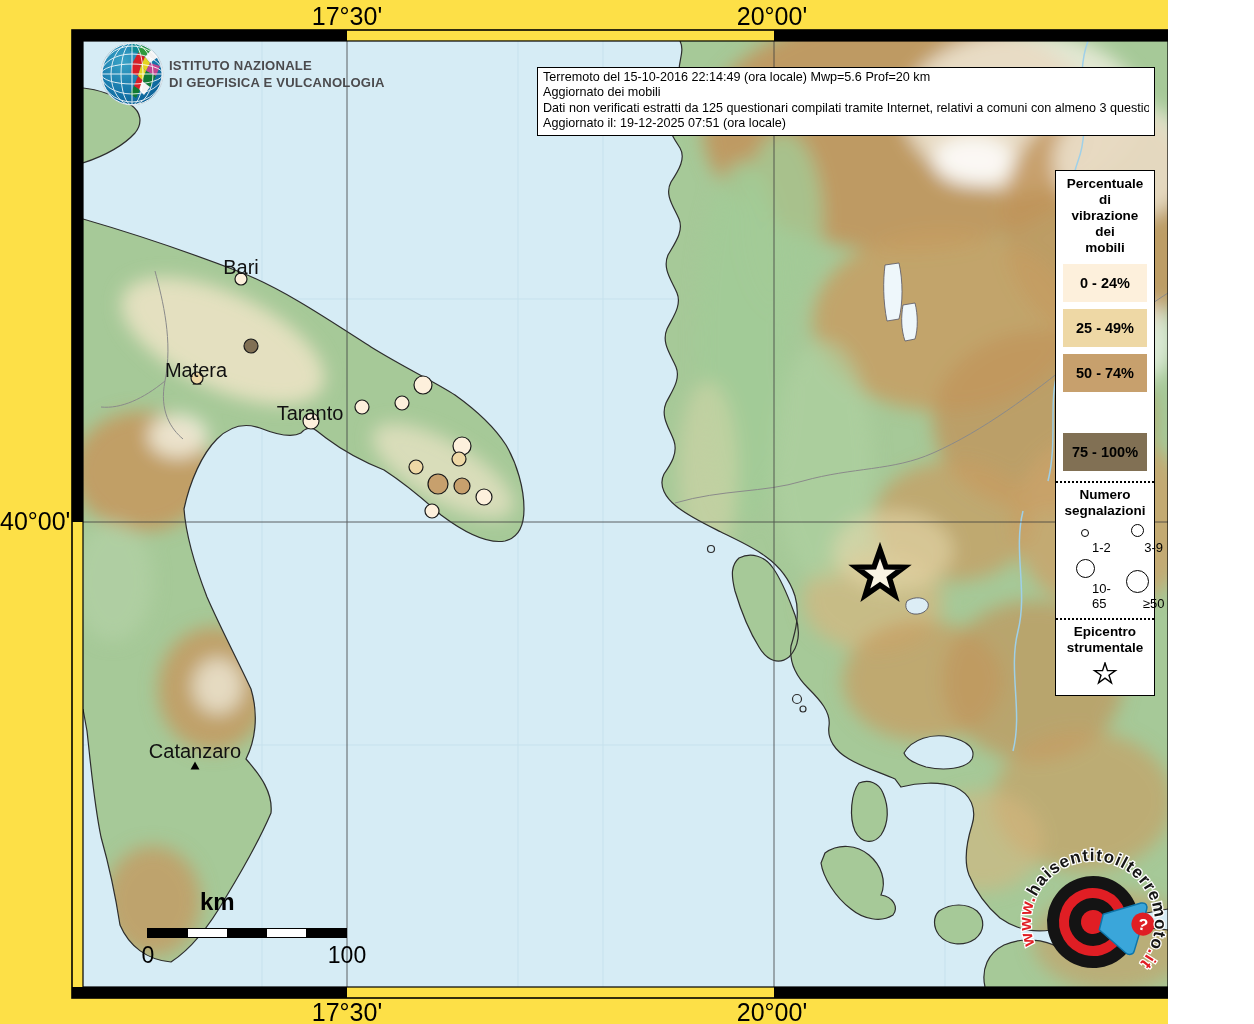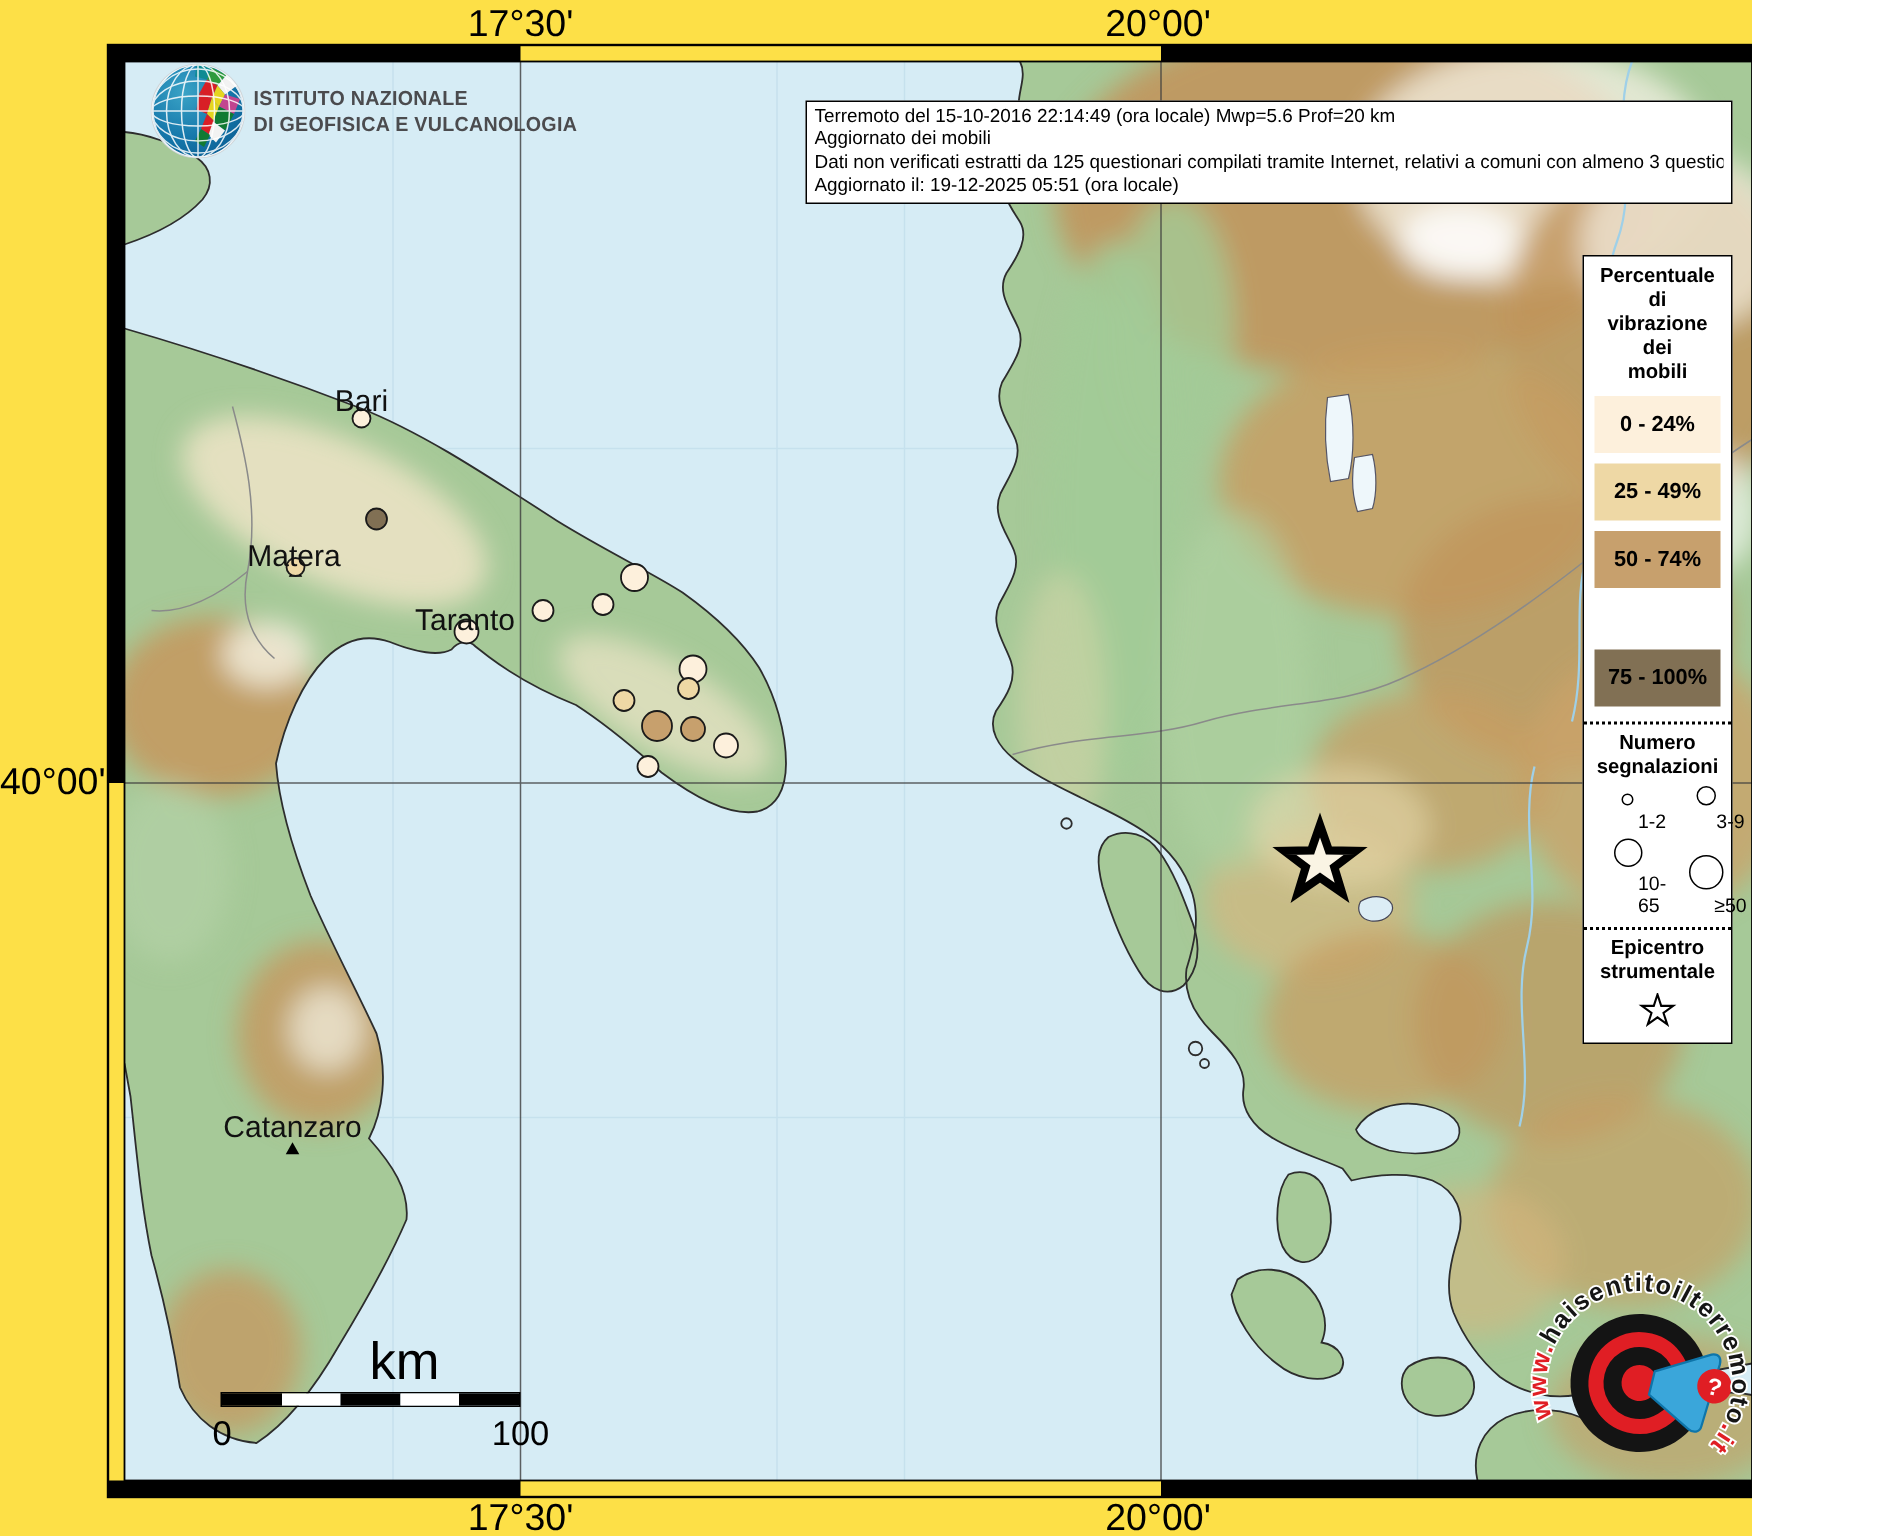--- a/index.html
+++ b/index.html
@@ -26,21 +26,21 @@
   .pct-swatches{display:flex;flex-direction:column;align-items:center;gap:7px;padding:8px 0 10px 0;}
   .swatch{width:84px;height:38px;display:flex;align-items:center;justify-content:center;
           font-weight:bold;font-size:14.5px;color:#000;}
   .sect{border-top:2px dotted #000;}
   .size-grid{display:grid;grid-template-columns:1fr 1fr;row-gap:4px;padding:5px 4px 7px 4px;}
   .size-item{display:flex;flex-direction:column;align-items:center;justify-content:flex-end;gap:3px;}
   .size-circle{border:1.6px solid #000;border-radius:50%;background:#fff;box-sizing:border-box;}
   .size-label{font-size:13px;margin-left:32px;}
   .epi-star{display:flex;justify-content:center;padding:6px 0 10px 0;}
   
-  .km-title{position:absolute;left:200px;top:888px;width:93px;text-align:right;font-size:35px;color:#000;}
+  .km-title{position:absolute;left:200px;top:888px;width:93px;text-align:left;font-size:24px;color:#000;font-weight:bold;}
   .scalebar{position:absolute;left:147px;top:928px;width:198px;height:8px;border:1.6px solid #000;
             display:flex;box-sizing:content-box;}
   .scalebar .seg{flex:1;height:100%;}
   .sb-label{position:absolute;top:942px;font-size:23px;transform:translateX(-50%);}
   svg text{font-family:"Liberation Sans",sans-serif;}
   .city-label{font-size:20px;fill:#111;}
 </style>
 </head>
 <body>
 
@@ -254,21 +254,21 @@
   </svg>
   <div class="ingv-text">
     <div>ISTITUTO NAZIONALE</div>
     <div>DI GEOFISICA E VULCANOLOGIA</div>
   </div>
 
   <div class="info-box">
     <div>Terremoto del 15-10-2016 22:14:49 (ora locale) Mwp=5.6 Prof=20 km</div>
     <div>Aggiornato dei mobili</div>
     <div>Dati non verificati estratti da 125 questionari compilati tramite Internet, relativi a comuni con almeno 3 questionari.</div>
-    <div>Aggiornato il: 19-12-2025 05:51 (ora locale)</div>
+    <div>Aggiornato il: 19-12-2025 07:51 (ora locale)</div>
   </div>
 
   <div class="legend">
     <div class="legend-title">
       <div>Percentuale</div>
       <div>di</div>
       <div>vibrazione</div>
       <div>dei</div>
       <div>mobili</div>
     </div>

